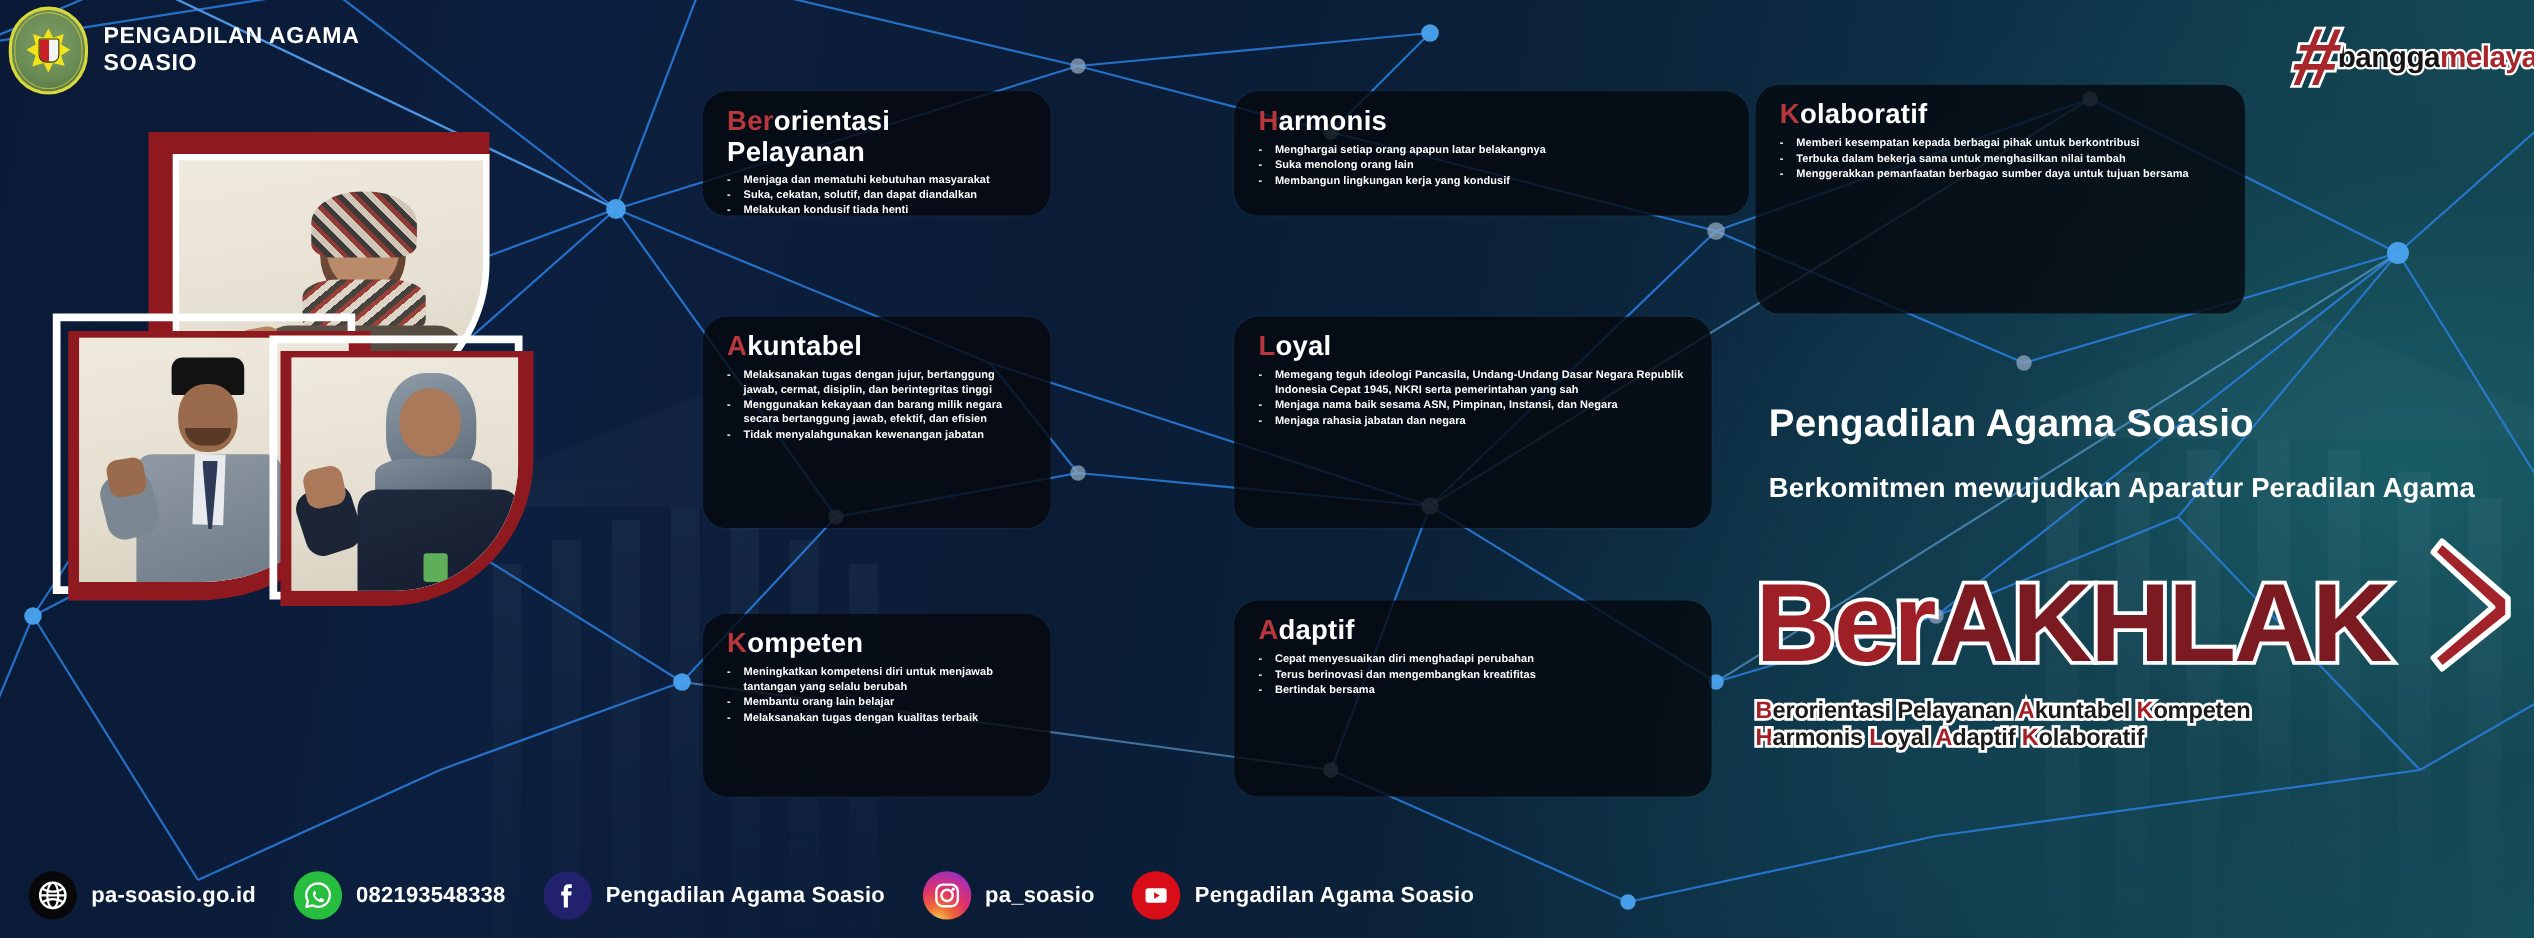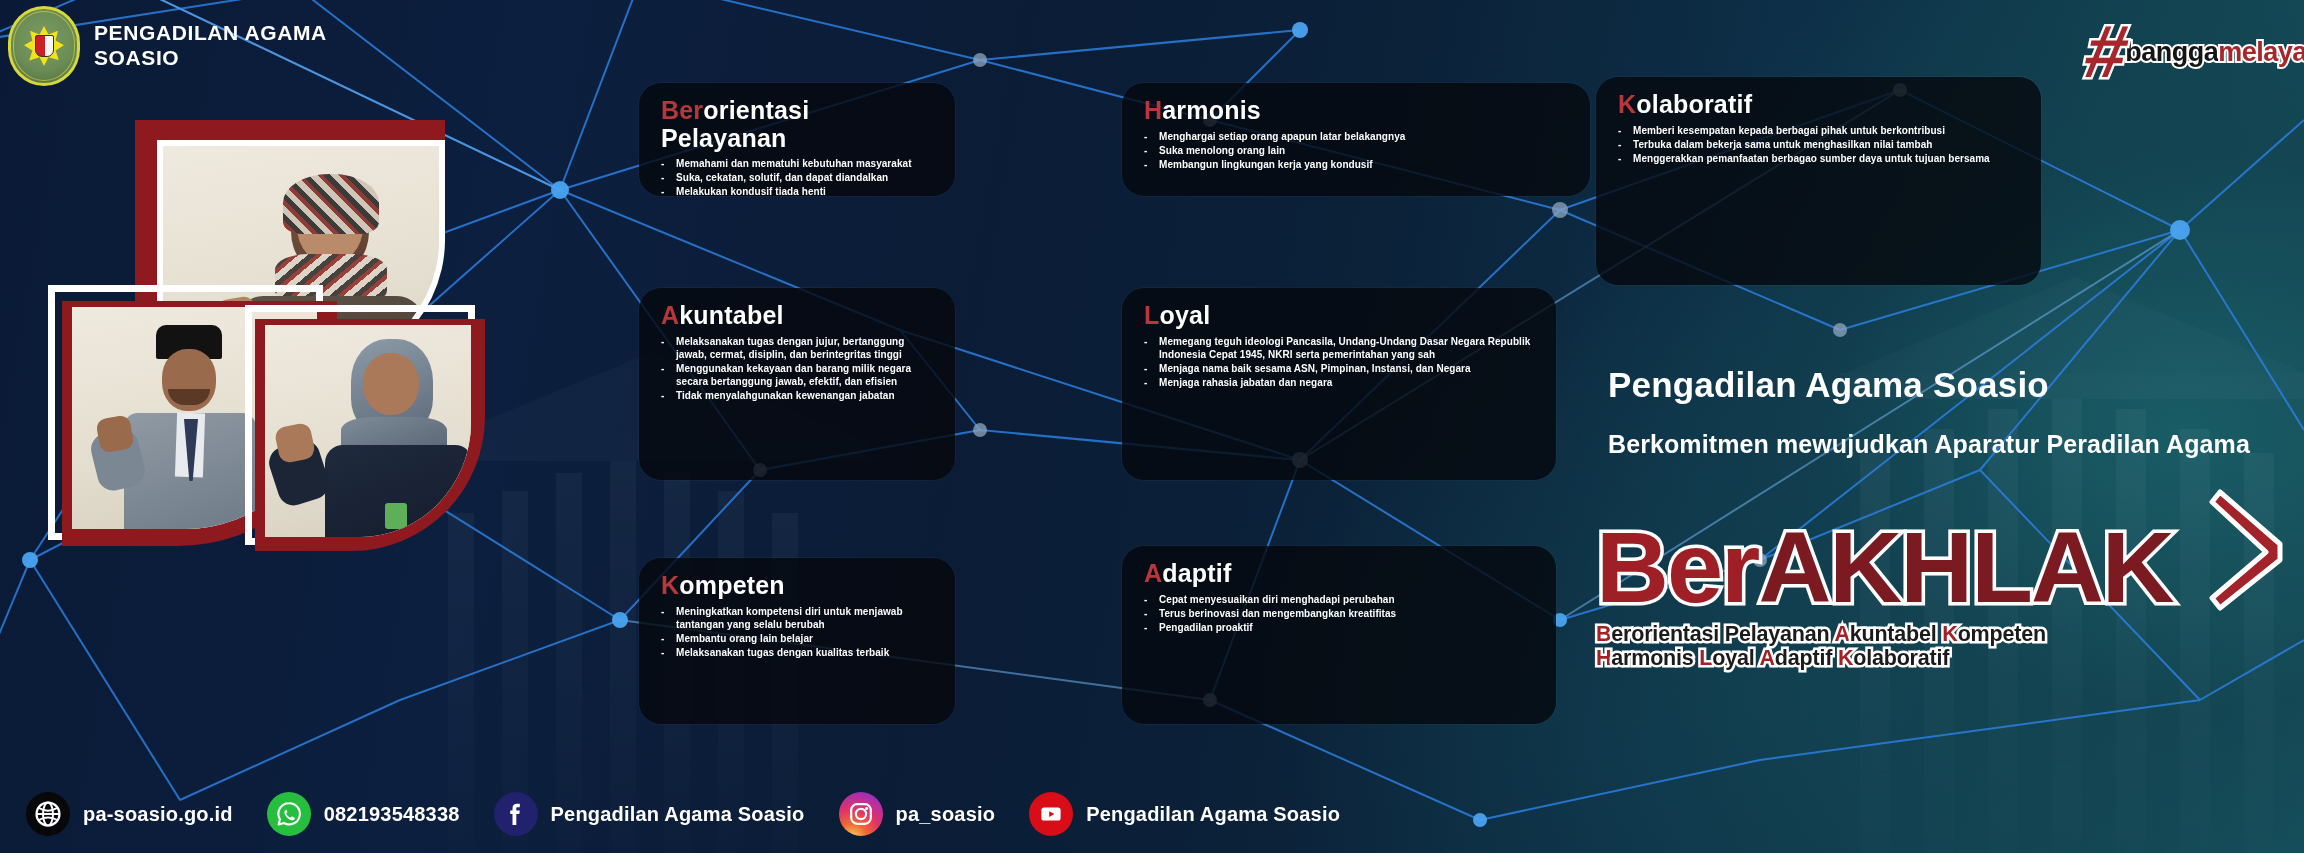--- a/index.html
+++ b/index.html
@@ -216,21 +216,21 @@
         <div style="position:absolute;left:8px;top:118px;width:52px;height:60px;border-radius:16px;background:#1c2536;transform:rotate(-18deg);"></div>
         <div style="position:absolute;left:12px;top:100px;width:36px;height:36px;border-radius:11px;background:#a9795a;transform:rotate(-12deg);"></div>
         <div style="position:absolute;left:120px;top:178px;width:22px;height:26px;border-radius:3px;background:#5fae5a;"></div>
       </div>
     </div>
   </div>
 
   <div class="card" style="left:639px;top:83px;width:316px;height:113px;">
     <h3><span class="hl">Ber</span><span>orientasi Pelayanan</span></h3>
     <ul>
-      <li>Memahami dan mematuhi kebutuhan masyarakat</li>
+      <li>Menjaga dan mematuhi kebutuhan masyarakat</li>
       <li>Suka, cekatan, solutif, dan dapat diandalkan</li>
       <li>Melakukan kondusif tiada henti</li>
     </ul>
   </div>
 
   <div class="card" style="left:639px;top:288px;width:316px;height:192px;">
     <h3><span class="hl">A</span><span>kuntabel</span></h3>
     <ul>
       <li>Melaksanakan tugas dengan jujur, bertanggung jawab, cermat, disiplin, dan berintegritas tinggi</li>
       <li>Menggunakan kekayaan dan barang milik negara secara bertanggung jawab, efektif, dan efisien</li>
@@ -263,21 +263,21 @@
       <li>Menjaga nama baik sesama ASN, Pimpinan, Instansi, dan Negara</li>
       <li>Menjaga rahasia jabatan dan negara</li>
     </ul>
   </div>
 
   <div class="card" style="left:1122px;top:546px;width:434px;height:178px;">
     <h3><span class="hl">A</span><span>daptif</span></h3>
     <ul>
       <li>Cepat menyesuaikan diri menghadapi perubahan</li>
       <li>Terus berinovasi dan mengembangkan kreatifitas</li>
-      <li>Pengadilan proaktif</li>
+      <li>Bertindak bersama</li>
     </ul>
   </div>
 
   <div class="card" style="left:1596px;top:77px;width:445px;height:208px;">
     <h3><span class="hl">K</span><span>olaboratif</span></h3>
     <ul>
       <li>Memberi kesempatan kepada berbagai pihak untuk berkontribusi</li>
       <li>Terbuka dalam bekerja sama untuk menghasilkan nilai tambah</li>
       <li>Menggerakkan pemanfaatan berbagao sumber daya untuk tujuan bersama</li>
     </ul>
@@ -286,21 +286,21 @@
   <div id="rtitle">
     <div class="t1">Pengadilan Agama Soasio</div>
     <div class="t2">Berkomitmen mewujudkan Aparatur Peradilan Agama</div>
   </div>
 
   <div id="akhlak">
     <svg id="chev" viewBox="0 0 86 124">
       <path d="M14 4 L74 56 L74 72 L14 120 L6 110 L60 64 L6 14 Z" fill="#a2232a" stroke="#ffffff" stroke-width="5" stroke-linejoin="round"></path>
     </svg>
     <div id="akhlakword"><span>Ber</span><span class="dk">AKHLAK</span></div>
-    <div class="sublock" style="margin-top:6px;"><span class="r">B</span>erorientasi Pelayanan <span class="r">A</span>kuntabel <span class="r">K</span>ompeten</div>
+    <div class="sublock" style="margin-top:18px;"><span class="r">B</span>erorientasi Pelayanan <span class="r">A</span>kuntabel <span class="r">K</span>ompeten</div>
     <div class="sublock"><span class="r">H</span>armonis <span class="r">L</span>oyal <span class="r">A</span>daptif <span class="r">K</span>olaboratif</div>
   </div>
 
   <div id="footer">
 
     <div class="fitem">
       <div class="fico ico-web">
         <svg width="28" height="28" viewBox="0 0 28 28">
             <circle cx="14" cy="14" r="11.5" fill="none" stroke="#fff" stroke-width="2.2"></circle>
             <ellipse cx="14" cy="14" rx="5" ry="11.5" fill="none" stroke="#fff" stroke-width="2"></ellipse>

